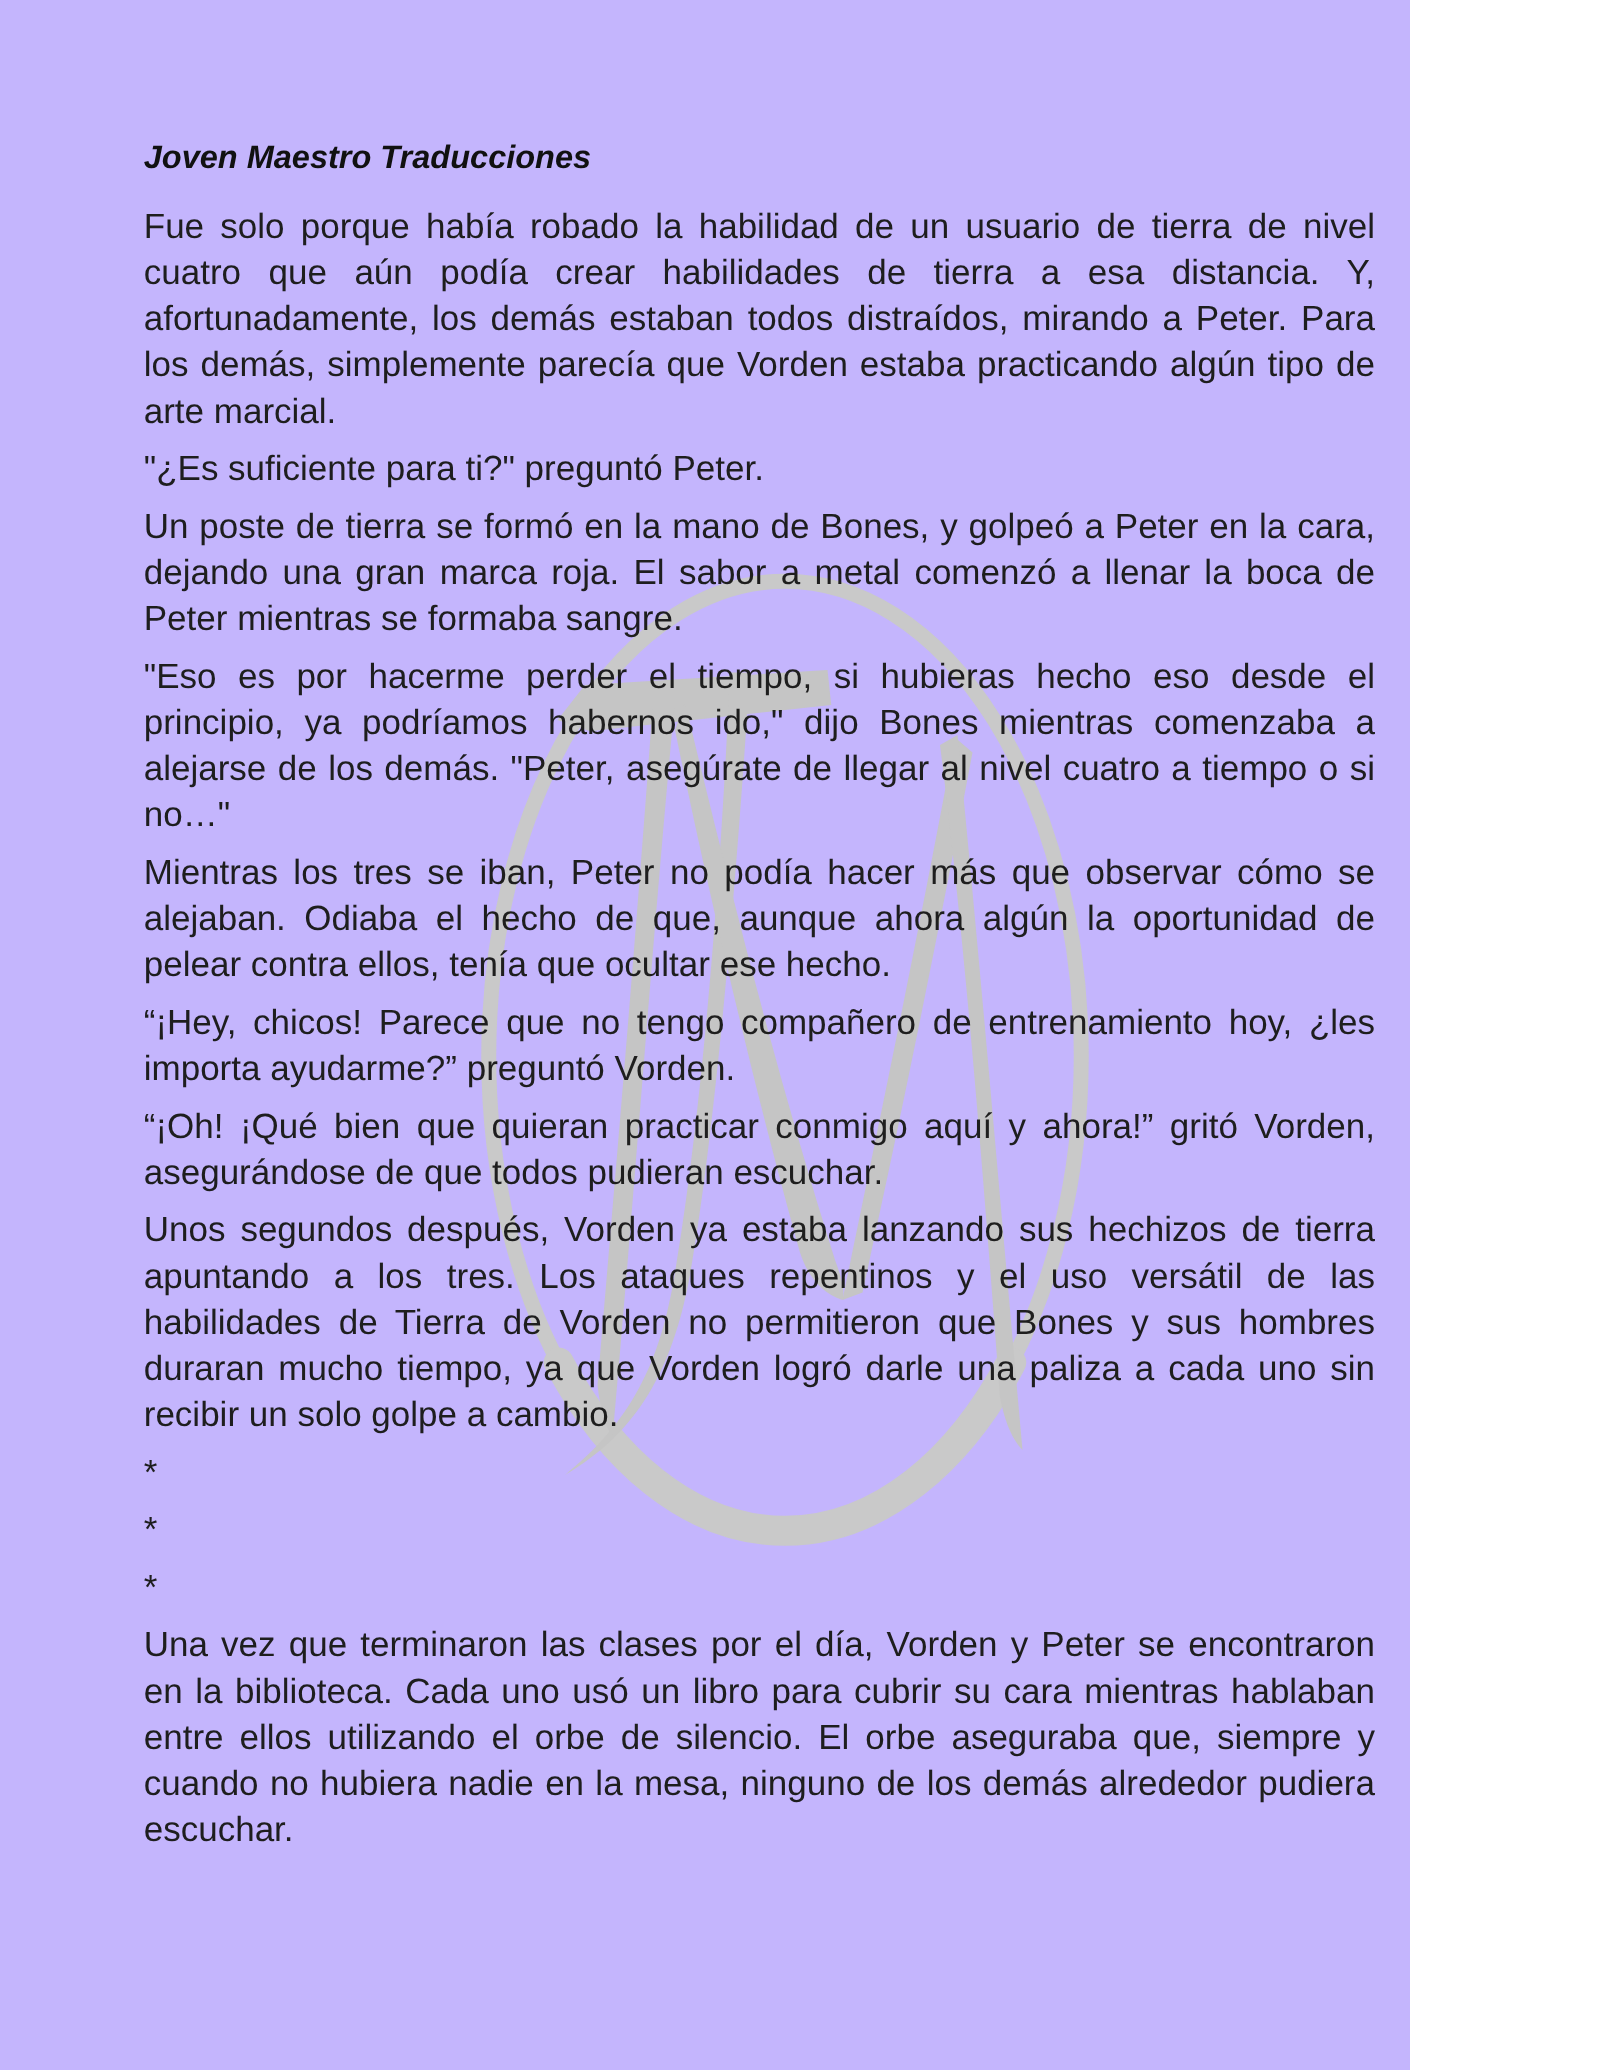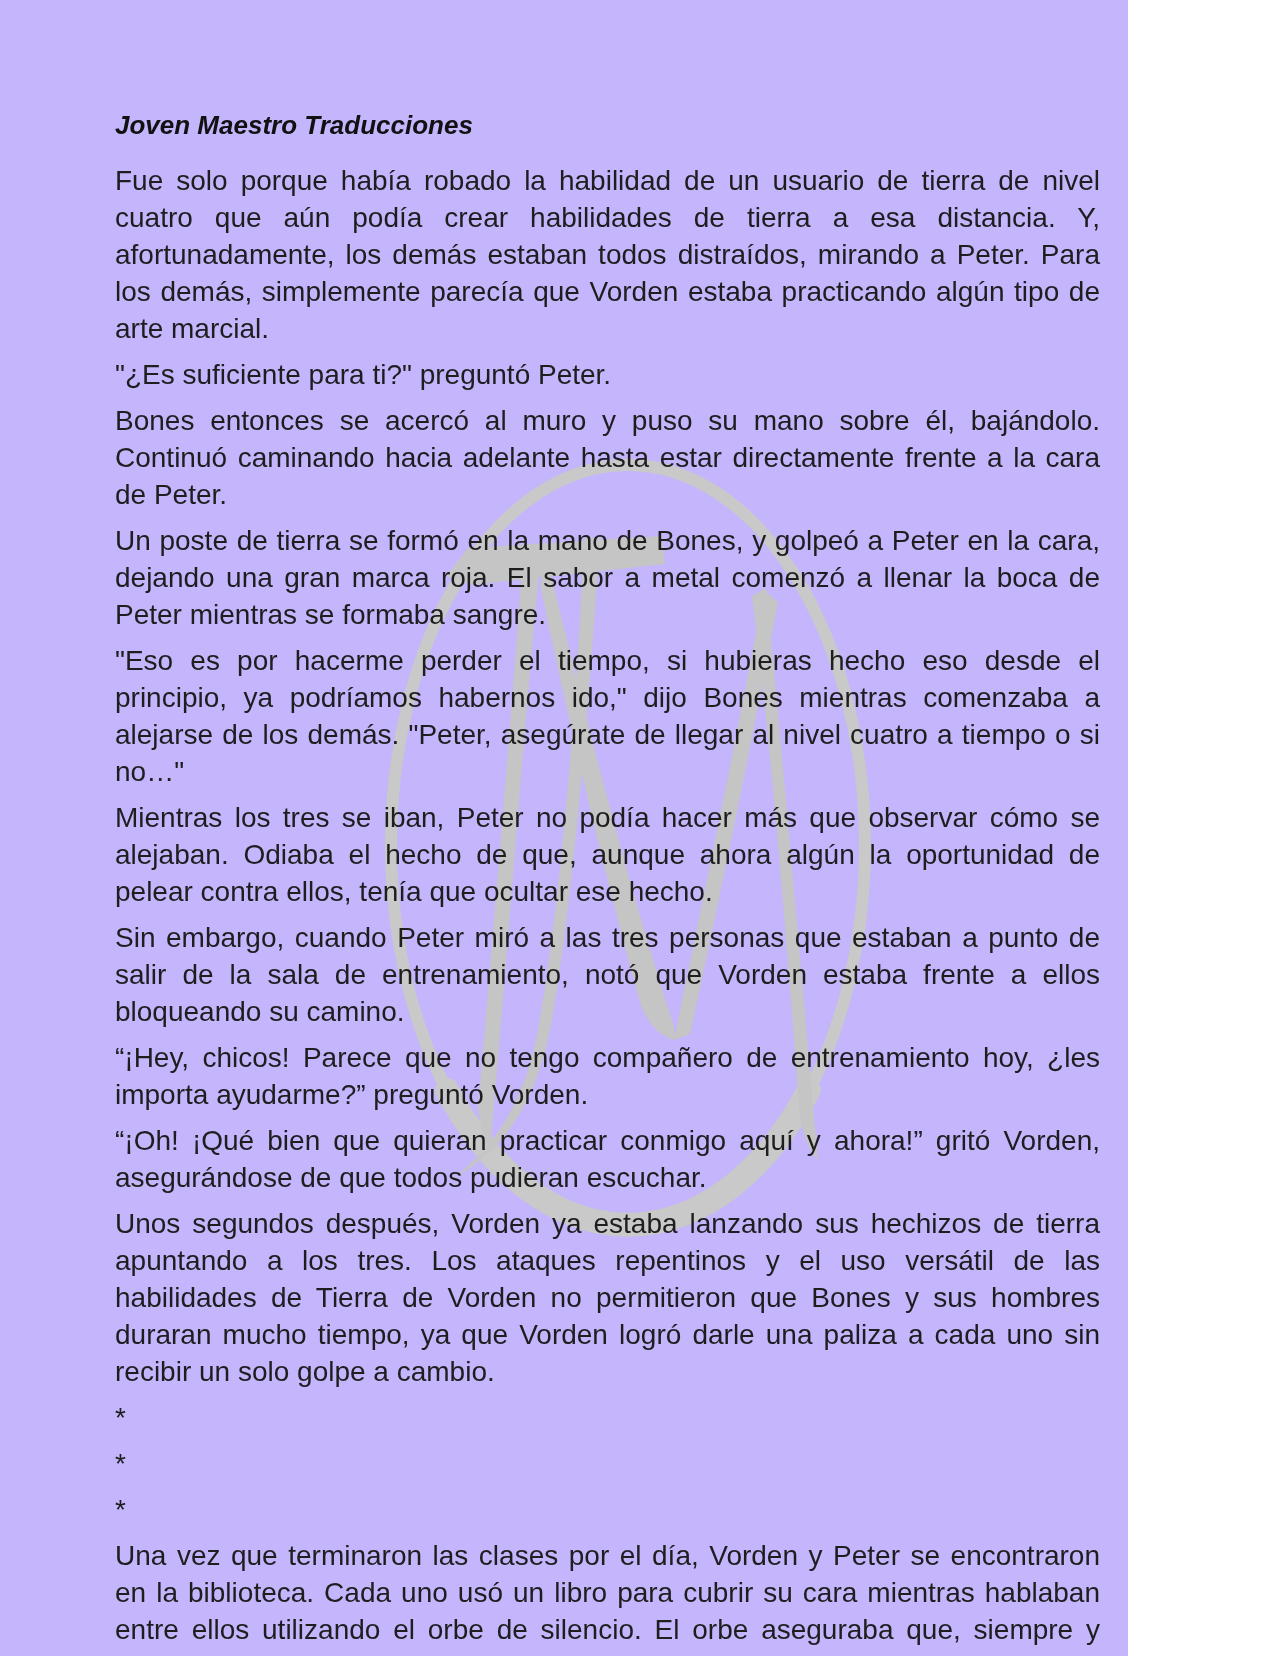--- a/index.html
+++ b/index.html
@@ -72,25 +72,23 @@
       <path d="M674,1040 C702,904 732,762 764,590 L778,602 C748,762 718,906 690,1034 Z"></path>
       <path d="M766,588 C784,770 800,960 818,1160 C810,1152 804,1138 800,1118 C786,933 772,753 752,596 Z"></path>
     </g>
   </svg>
 
   <div class="content">
     <h1 class="doc-title">Joven Maestro Traducciones</h1>
 
     <p class="para">Fue solo porque había robado la habilidad de un usuario de tierra de nivel cuatro que aún podía crear habilidades de tierra a esa distancia. Y, afortunadamente, los demás estaban todos distraídos, mirando a Peter. Para los demás, simplemente parecía que Vorden estaba practicando algún tipo de arte marcial.</p>
     <p class="para">"¿Es suficiente para ti?" preguntó Peter.</p>
-    <p class="para">Bones entonces se acercó al muro y puso su mano sobre él, bajándolo. Continuó caminando hacia adelante hasta estar directamente frente a la cara de Peter.</p>
     <p class="para">Un poste de tierra se formó en la mano de Bones, y golpeó a Peter en la cara, dejando una gran marca roja. El sabor a metal comenzó a llenar la boca de Peter mientras se formaba sangre.</p>
     <p class="para">"Eso es por hacerme perder el tiempo, si hubieras hecho eso desde el principio, ya podríamos habernos ido," dijo Bones mientras comenzaba a alejarse de los demás. "Peter, asegúrate de llegar al nivel cuatro a tiempo o si no…"</p>
     <p class="para">Mientras los tres se iban, Peter no podía hacer más que observar cómo se alejaban. Odiaba el hecho de que, aunque ahora algún la oportunidad de pelear contra ellos, tenía que ocultar ese hecho.</p>
-    <p class="para">Sin embargo, cuando Peter miró a las tres personas que estaban a punto de salir de la sala de entrenamiento, notó que Vorden estaba frente a ellos bloqueando su camino.</p>
     <p class="para">“¡Hey, chicos! Parece que no tengo compañero de entrenamiento hoy, ¿les importa ayudarme?” preguntó Vorden.</p>
     <p class="para">“¡Oh! ¡Qué bien que quieran practicar conmigo aquí y ahora!” gritó Vorden, asegurándose de que todos pudieran escuchar.</p>
     <p class="para">Unos segundos después, Vorden ya estaba lanzando sus hechizos de tierra apuntando a los tres. Los ataques repentinos y el uso versátil de las habilidades de Tierra de Vorden no permitieron que Bones y sus hombres duraran mucho tiempo, ya que Vorden logró darle una paliza a cada uno sin recibir un solo golpe a cambio.</p>
     <p class="para separator">*</p>
     <p class="para separator">*</p>
     <p class="para separator">*</p>
     <p class="para">Una vez que terminaron las clases por el día, Vorden y Peter se encontraron en la biblioteca. Cada uno usó un libro para cubrir su cara mientras hablaban entre ellos utilizando el orbe de silencio. El orbe aseguraba que, siempre y cuando no hubiera nadie en la mesa, ninguno de los demás alrededor pudiera escuchar.</p>
   </div>
 
 </div>

